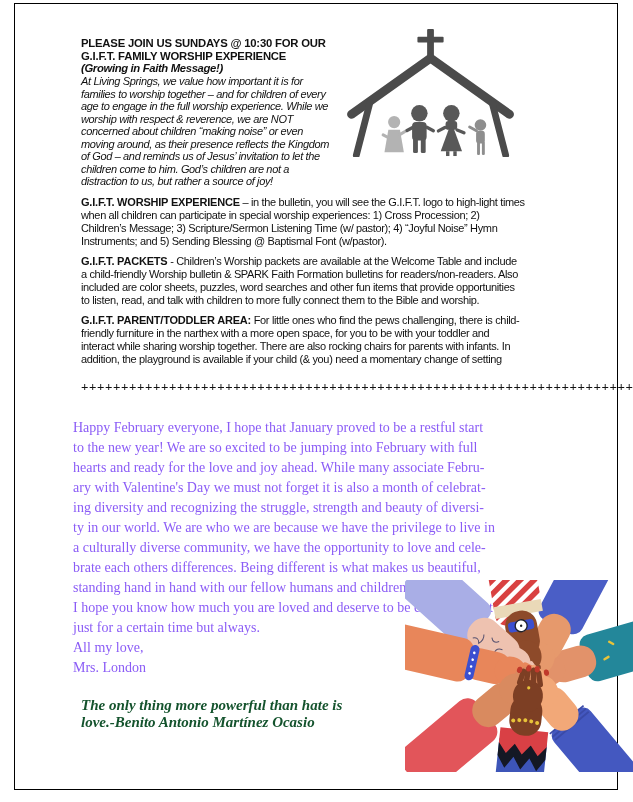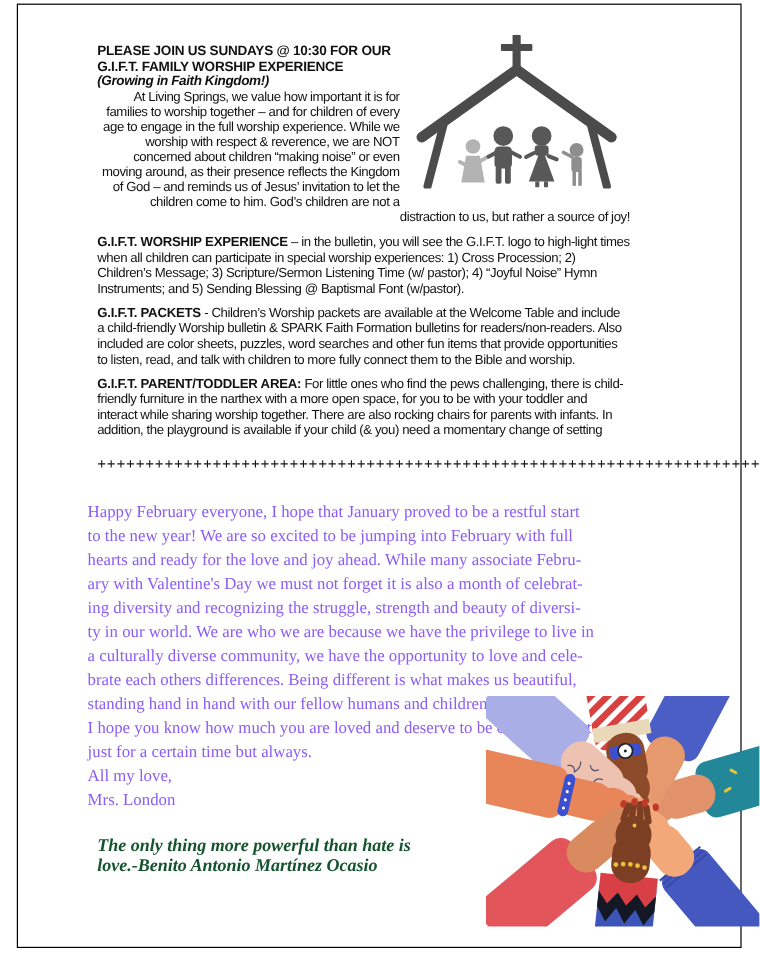--- a/index.html
+++ b/index.html
@@ -7,21 +7,21 @@
         font-family:"Liberation Sans",sans-serif;color:#111;}
   .frame{position:absolute;left:14px;top:3px;width:604px;height:787px;
          border:1.6px solid #000;box-sizing:border-box;}
   .content{position:absolute;left:14px;top:3px;width:480px;height:787px;margin-left:43px;}
 
   
   .gift{margin:34px 12px 0 24px;font-size:11px;letter-spacing:-0.35px;line-height:13px;}
   .gift h1{font-size:11.3px;font-weight:bold;margin:0;line-height:12.5px;letter-spacing:-0.2px;}
   .gift h2{font-size:11.3px;font-weight:bold;font-style:italic;margin:0 0 1px 0;line-height:12px;}
   .church{float:right;width:176px;height:128px;margin:-8px 6px 6px 10px;}
-  .intro{margin:0 0 8px 0;line-height:12.5px;text-align:right;}
+  .intro{font-style:italic;margin:0 0 8px 0;line-height:12.5px;}
   .para{margin:0 0 7px 0;line-height:13px;}
   .para b{letter-spacing:-0.2px;}
 
   .divider{margin:13px 0 0 24px;width:566px;overflow:hidden;white-space:nowrap;
            font-family:"Liberation Serif",serif;font-size:13px;font-weight:bold;letter-spacing:0.6px;}
 
   .letter{margin:23px 8px 0 16px;font-family:Liberation Serif, serif;font-size:14px;
           line-height:20px;white-space:pre-line;color:#8b5cf6;}
 
   .quote{margin:19px 0 0 24px;font-family:"Liberation Serif",serif;font-weight:bold;
@@ -74,21 +74,21 @@
             <circle cx="141" cy="99" r="6"></circle>
             <rect x="136.5" y="105" width="9" height="13" rx="3"></rect>
             <rect x="137.5" y="116" width="3" height="14" rx="1.2"></rect>
             <rect x="142.5" y="116" width="3" height="14" rx="1.2"></rect>
             <rect x="127" y="104" width="11" height="3" rx="1.5" transform="rotate(28 138 106)"></rect>
           </g>
         </svg>
       </div>
 
       <h1>PLEASE JOIN US SUNDAYS @ 10:30  FOR OUR G.I.F.T. FAMILY WORSHIP EXPERIENCE</h1>
-      <h2>(Growing in Faith Kingdom!)</h2>
+      <h2>(Growing in Faith Message!)</h2>
       <p class="intro">At Living Springs, we value how important it is for families to worship together – and for children of every age to engage in the full worship experience.  While we worship with respect &amp; reverence, we are NOT concerned about children “making noise” or even moving around, as their presence reflects the Kingdom of God – and reminds us of Jesus’ invitation to let the children come to him.  God’s children are not a distraction to us, but rather a source of joy!</p>
 
       <p class="para"><b>G.I.F.T. WORSHIP EXPERIENCE</b><span> – in the bulletin, you will see the G.I.F.T. logo to high-light times when all children can  participate in special worship experiences:  1) Cross Procession; 2) Children’s Message; 3) Scripture/Sermon Listening Time (w/ pastor); 4) “Joyful Noise” Hymn Instruments; and 5) Sending Blessing @ Baptismal Font (w/pastor).</span></p>
 
       <p class="para"><b>G.I.F.T. PACKETS</b><span> - Children’s Worship packets are available at the Welcome Table and include a child-friendly Worship bulletin &amp; SPARK Faith Formation bulletins for readers/non-readers.  Also included are color sheets, puzzles, word searches and other fun items that provide opportunities to listen, read, and talk with children to more fully connect them  to the Bible and worship.</span></p>
 
       <p class="para"><b>G.I.F.T. PARENT/TODDLER AREA:</b><span> For little ones who find the pews challenging, there is child-friendly furniture in the narthex with a more open space, for you to be with your toddler and interact while sharing worship together. There are also rocking chairs for parents with infants.  In addition, the playground is available if your child (&amp; you) need a momentary change of setting</span></p>
     </section>
 
     <div class="divider">++++++++++++++++++++++++++++++++++++++++++++++++++++++++++++++++++++++++++++++++++++++++++++++</div>

